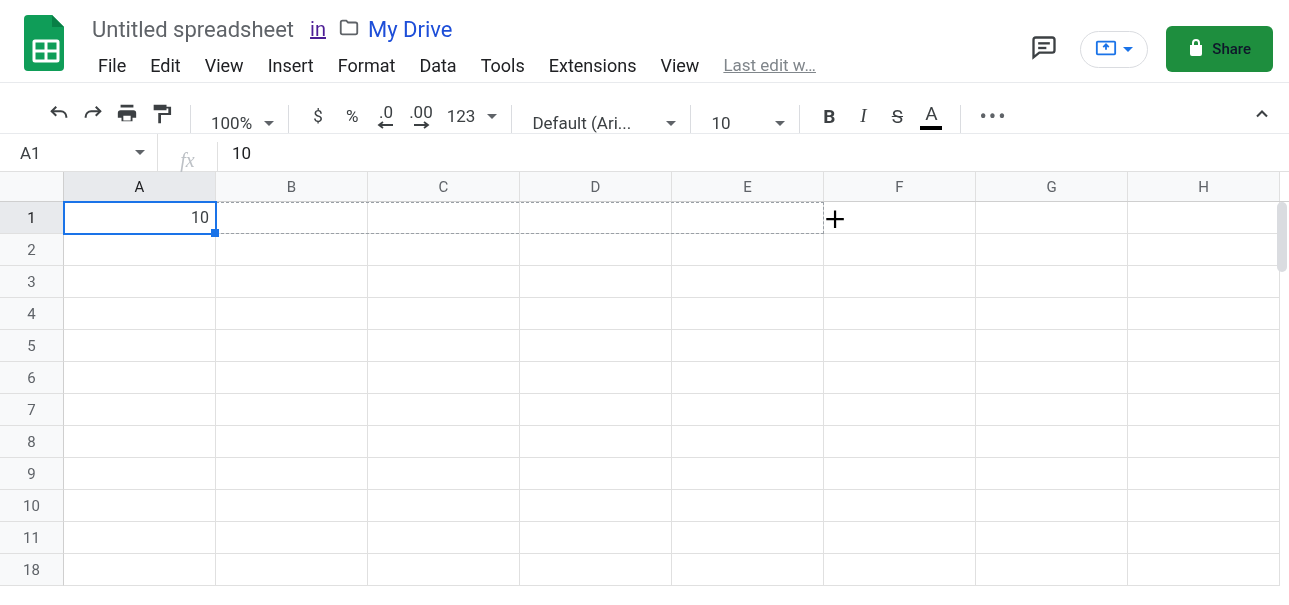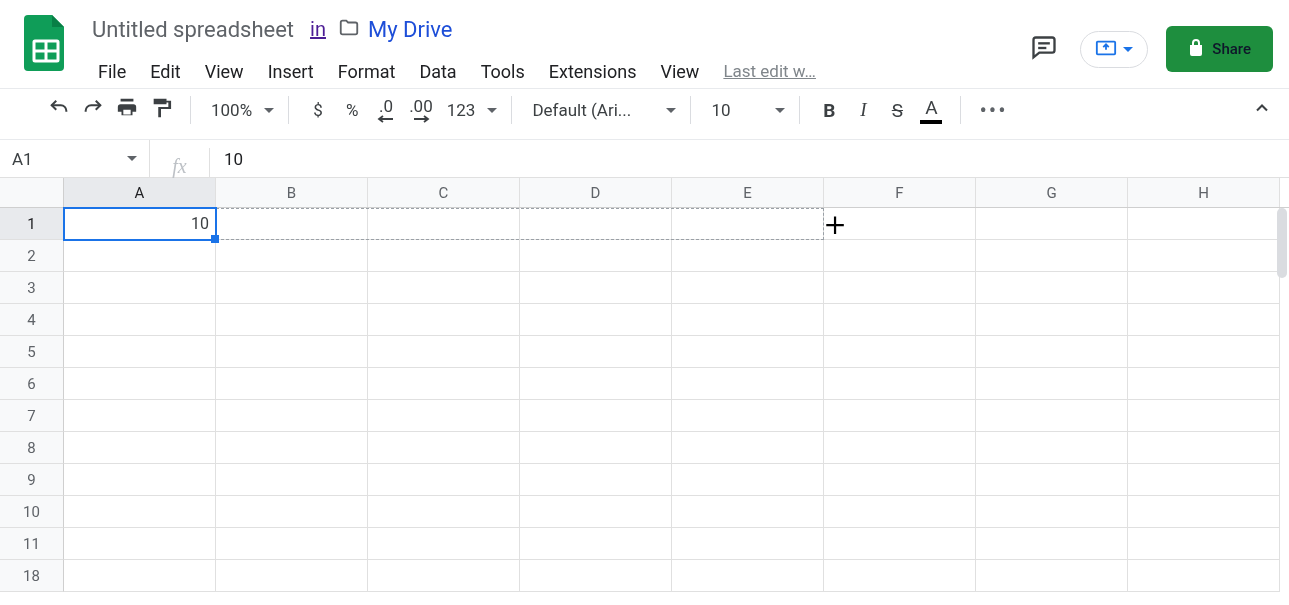--- a/index.html
+++ b/index.html
@@ -51,21 +51,21 @@
     align-items: center;
     gap: 8px;
     color: #3c4043;
   }
   .folder-name { font-size: 22px; color:#1d4ed8; }
   .menubar {
     display: flex;
     gap: 4px;
     height: 34px;
     align-items: center;
-    margin-top: 8px;
+    margin-top: 2px;
   }
   .menu-item {
     font-size: 18px;
     color: #202124;
     padding: 4px 10px;
     border-radius: 4px;
     cursor: pointer;
   }
   .last-edit {
     font-size: 17px;
@@ -101,24 +101,24 @@
     font-size:15px;
     font-weight:500;
     padding: 12px 22px;
     border-radius:6px;
     cursor:pointer;
   }
   
   .toolbar-wrap {
     border-top:1px solid #e8eaed;
     border-bottom:1px solid #e8eaed;
-    padding: 0 12px 8px 44px;
+    padding: 0 12px 0 44px;
     height: 52px;
     display:flex;
-    align-items:center;
+    align-items:flex-end;
   }
   .tb-group {
     display:flex;align-items:center;gap:4px;
   }
   .tb-sep {
     width:1px;height:28px;background:#dadce0;
     margin:0 14px;
   }
   .tb-btn {
     min-width:30px;height:34px;
@@ -141,21 +141,21 @@
     font-size:19px;
   }
   .text-color .bar{width:22px;height:4px;background:#000;margin-top:1px;}
   .more-ico{font-size:22px;letter-spacing:2px;color:#5f6368;}
   .toolbar-right{margin-left:auto;}
   
   .fxbar{
     height:38px;
     border-bottom:1px solid #e0e0e0;
     display:flex;align-items:center;
-    padding-left:2px;
+    padding-left:10px;
   }
   .namebox{
     width:148px;height:100%;
     display:flex;align-items:center;
     padding:0 10px;
     font-size:17px;color:#3c4043;
     border-right:1px solid #e0e0e0;
     position:relative;
   }
   .namebox .caret{position:absolute;right:12px;}

